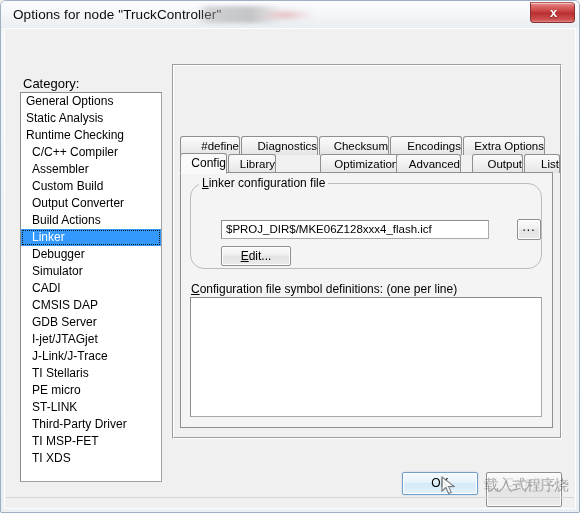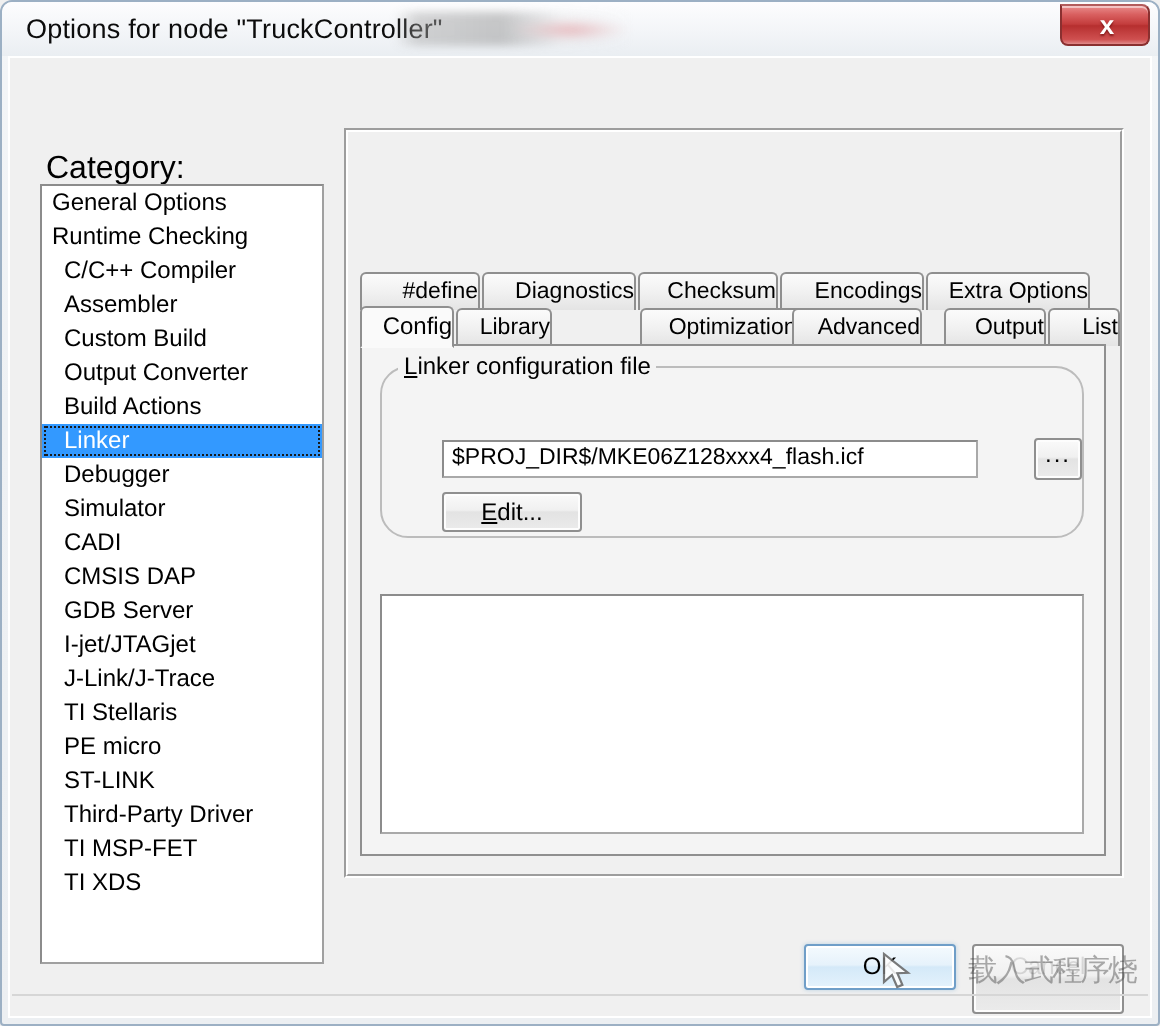--- a/index.html
+++ b/index.html
@@ -92,21 +92,21 @@
     font-size: 13px;
     font-weight: bold;
     font-family: "Liberation Sans", sans-serif;
     text-shadow: 0 1px 1px rgba(90,0,0,0.6);
   }
 
   
   .category-label {
     position: absolute;
     left: 23px; top: 76px;
-    font-size: 16px;
+    font-size: 13px;
     color: #000;
   }
   .category-list {
     position: absolute;
     left: 20px; top: 92px;
     width: 142px; height: 390px;
     box-sizing: border-box;
     background: #ffffff;
     border: 1px solid #a0a0a0;
     border-top-color: #8c8c8c;
@@ -369,20 +369,21 @@
     <div class="title-text">Options for node "TruckController"</div>
     <div class="title-blur"></div>
     <div class="close-btn">
       <div class="close-glyph">x</div>
     </div>
   </div>
 
   <div class="category-label">Category:</div>
   <div class="category-list" id="category-list">
       <div class="cat-item">General Options</div>
+      <div class="cat-item">Static Analysis</div>
       <div class="cat-item">Runtime Checking</div>
       <div class="cat-item indent">C/C++ Compiler</div>
       <div class="cat-item indent">Assembler</div>
       <div class="cat-item indent">Custom Build</div>
       <div class="cat-item indent">Output Converter</div>
       <div class="cat-item indent">Build Actions</div>
       <div class="cat-item indent selected">Linker</div>
       <div class="cat-item indent">Debugger</div>
       <div class="cat-item indent">Simulator</div>
       <div class="cat-item indent">CADI</div>
@@ -424,20 +425,21 @@
 
     <div class="groupbox">
       <div class="group-title"><span class="mn">L</span><span>inker configuration file</span></div>
 
 
       <div class="path-input">$PROJ_DIR$/MKE06Z128xxx4_flash.icf</div>
       <div class="btn browse-btn">...</div>
       <div class="btn edit-btn"><span class="mn">E</span><span>dit...</span></div>
     </div>
 
+    <div class="symdef-label"><span class="mn">C</span><span>onfiguration file symbol definitions: (one per line)</span></div>
 
     <div class="symdef-box"></div>
   </div>
 
   <div class="btn ok-btn">OK</div>
   <div class="btn cancel-btn">Cancel</div>
 
   <svg class="cursor-icon" viewBox="0 0 18 20">
     <path d="M1 1 L1 15 L5 11.5 L7.6 17.5 L10.2 16.4 L7.7 10.6 L13 10.4 Z" fill="#ffffff" stroke="#6d6d6d" stroke-width="1.1" opacity="0.9"></path>
   </svg>

